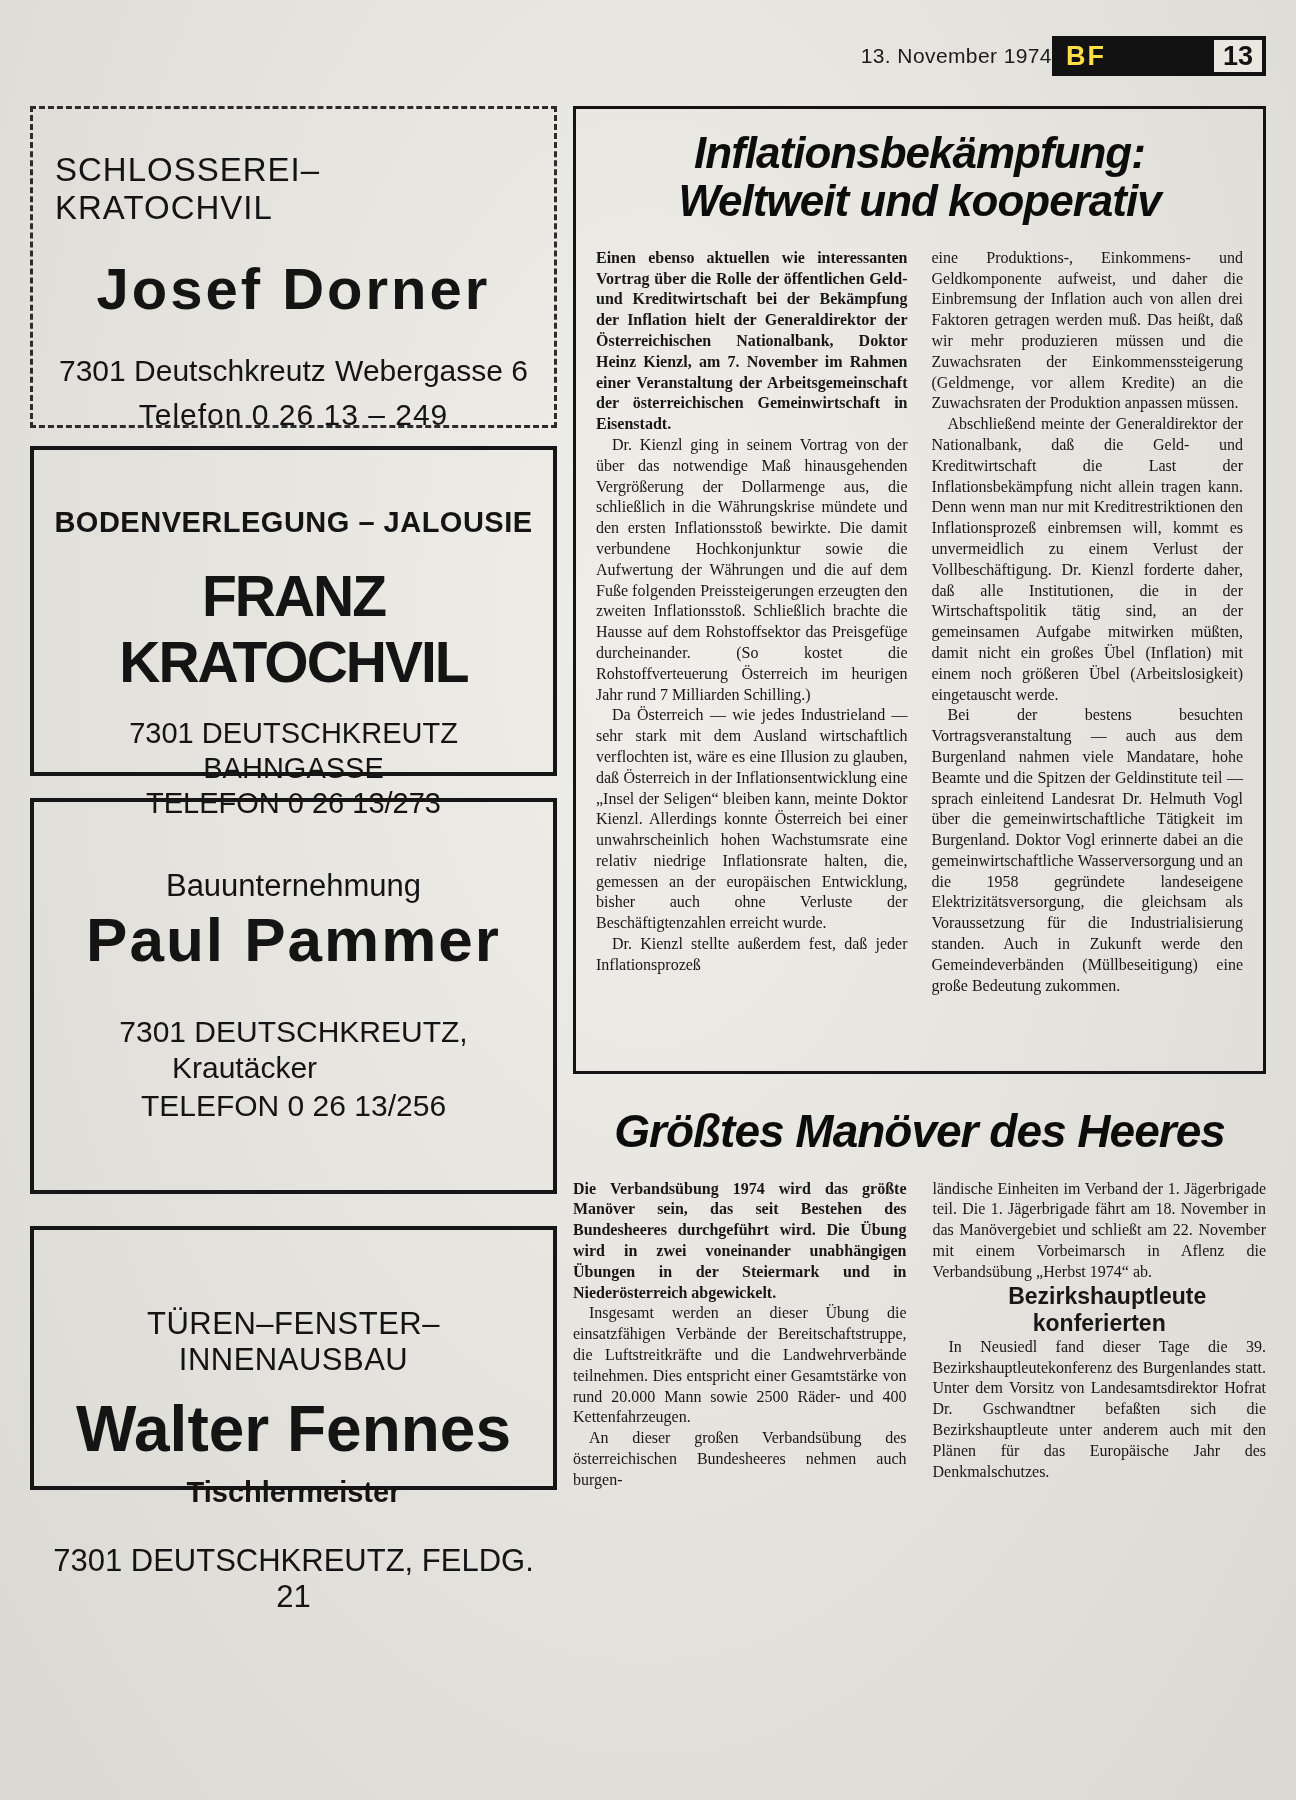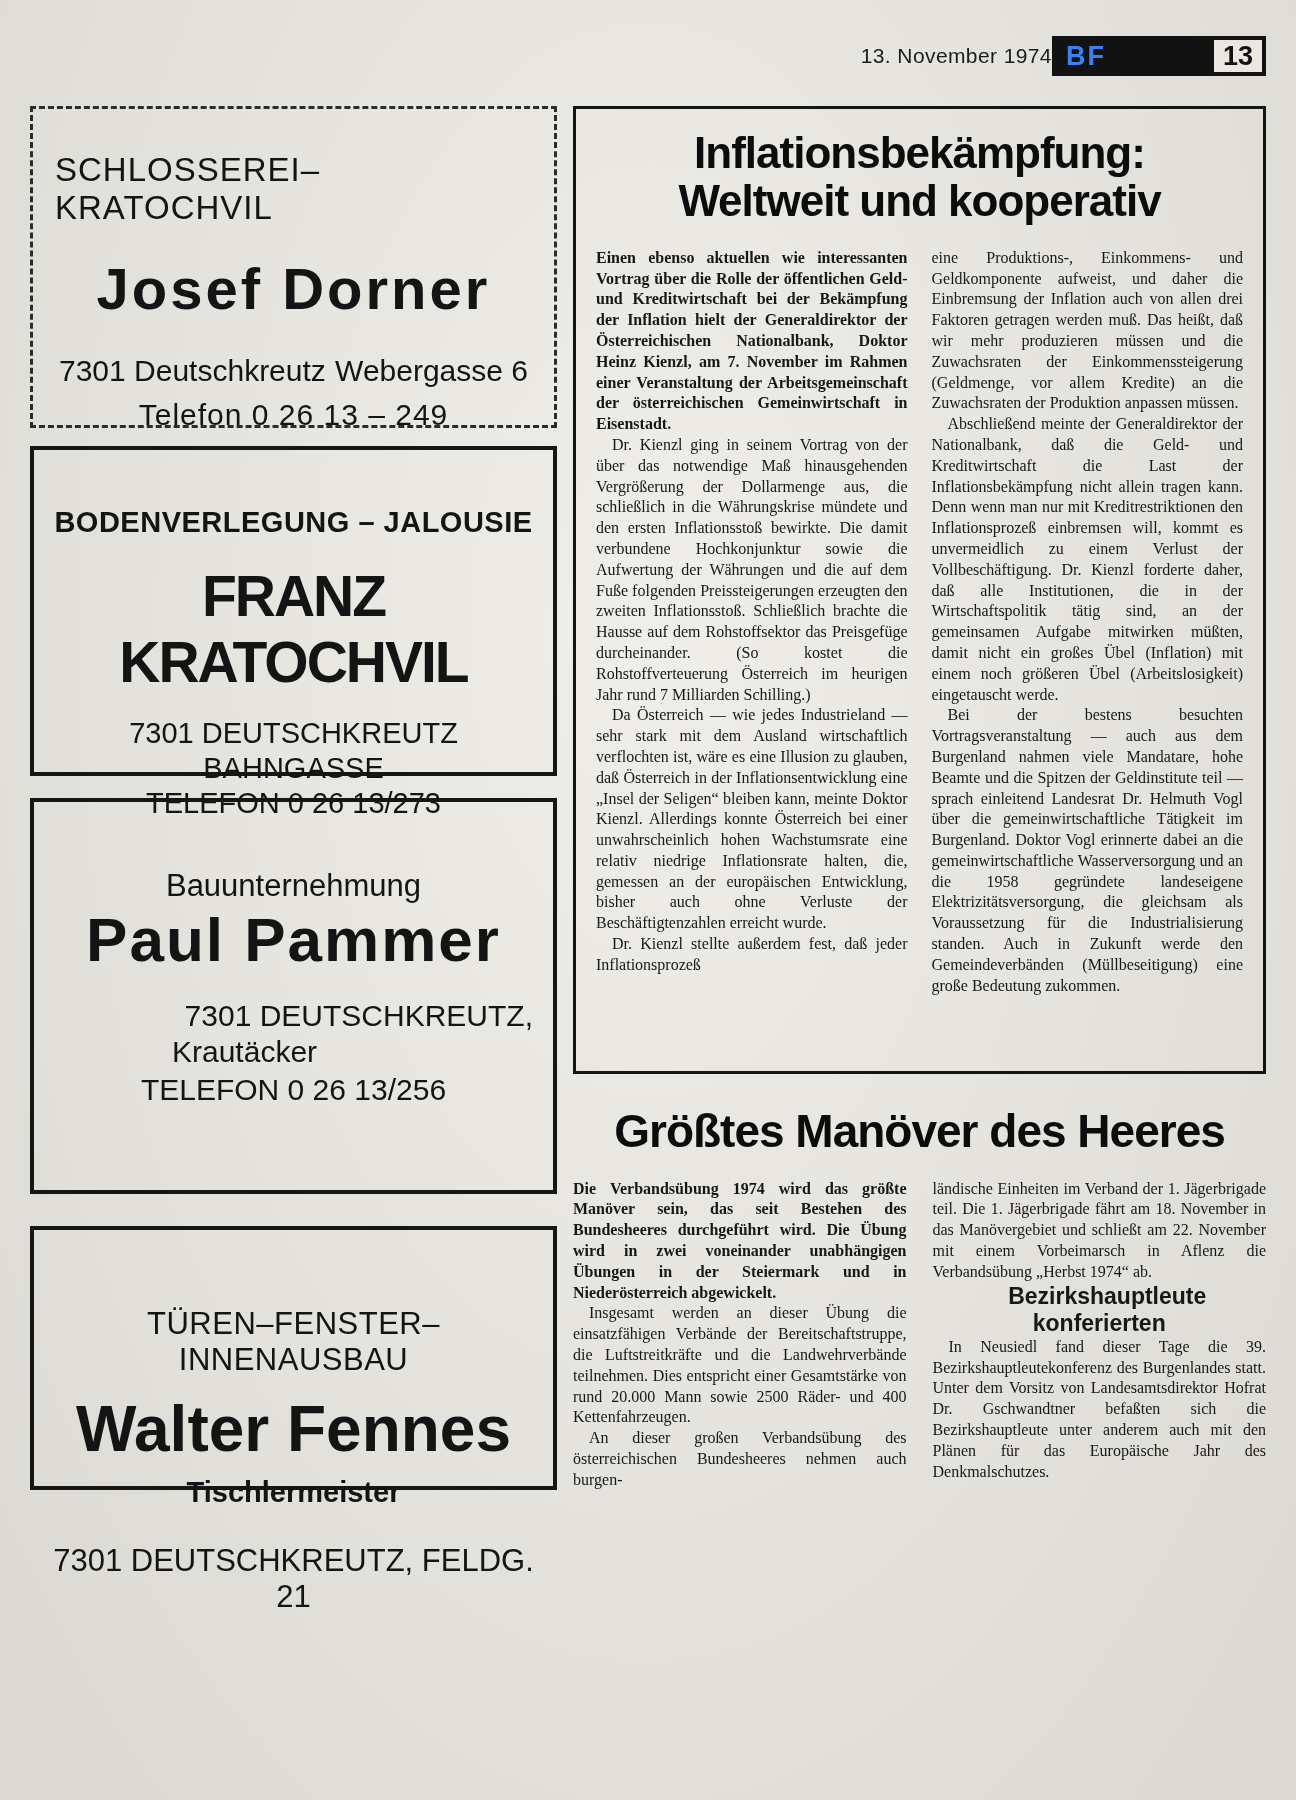--- a/index.html
+++ b/index.html
@@ -14,21 +14,21 @@
     background-image: radial-gradient(ellipse at 50% 35%, rgba(255,255,255,0.30), rgba(0,0,0,0.06) 95%);
     padding:36px 30px 0 30px;
     overflow:hidden;
     color:#161616;
   }
   
   .header { display:flex; justify-content:flex-end; align-items:flex-start; height:44px; }
   .date { font-size:21px; letter-spacing:0.4px; padding-top:8px; color:#1c1c1c; }
   .badge { display:flex; align-items:stretch; height:40px; }
   .bf {
-    background:#121212; color:#3b82f6; font-weight:bold; font-size:27px;
+    background:#121212; color:#fde047; font-weight:bold; font-size:27px;
     width:158px; display:flex; align-items:center; padding-left:14px;
     letter-spacing:2px; box-sizing:border-box;
   }
   .pagenum {
     border:4px solid #121212; background:#e9e7e0; color:#121212;
     font-weight:bold; font-size:27px; padding:0 9px;
     display:flex; align-items:center; box-sizing:border-box;
   }
   
   .content { display:flex; gap:16px; margin-top:26px; }
@@ -46,39 +46,39 @@
   .ad-kratochvil { border:4px solid #161616; height:330px; margin-bottom:22px; padding:56px 18px 0; }
   .ad-kratochvil .l1 { font-size:29px; font-weight:bold; letter-spacing:0.5px; }
   .ad-kratochvil .name { font-size:57px; font-weight:bold; letter-spacing:-2px; margin-top:24px; }
   .ad-kratochvil .a1 { font-size:29px; margin-top:22px; }
   .ad-kratochvil .a2 { font-size:29px; margin-top:2px; }
   .ad-kratochvil .phone { font-size:29px; margin-top:2px; }
 
   .ad-pammer { border:4px solid #161616; height:396px; margin-bottom:32px; padding:66px 20px 0; }
   .ad-pammer .l1 { font-size:31px; }
   .ad-pammer .name { font-size:62px; font-weight:bold; letter-spacing:2px; }
-  .ad-pammer .a1 { font-size:30px; margin-top:24px;text-align:right; }
+  .ad-pammer .a1 { font-size:30px; margin-top:40px; }
   .ad-pammer .a2 { font-size:30px; text-align:left; padding-left:118px; margin-top:2px; }
   .ad-pammer .phone { font-size:30px; margin-top:4px; }
 
   .ad-fennes { border:4px solid #161616; height:264px; padding:76px 14px 0; }
   .ad-fennes .l1 { font-size:31px; letter-spacing:0.5px; }
   .ad-fennes .name { font-size:64px; font-weight:bold; margin-top:14px; }
   .ad-fennes .l2 { font-size:29px; font-weight:bold; margin-top:10px; }
   .ad-fennes .a1 { font-size:31px; margin-top:34px; }
   .ad-fennes .phone { font-size:31px; margin-top:6px; }
 
   
   .article-box {
     border:3px solid #141414; box-sizing:border-box;
     padding:20px 20px 14px; min-height:968px;
   }
   .headline {
     text-align:center; font-weight:bold; letter-spacing:-1px;
-    color:#0c0c0c; line-height:1.1;
+    color:#0c0c0c; line-height:1.1;font-style:italic;
   }
   .article-box .headline { font-size:44px; }
   .article-cols { display:flex; gap:24px; margin-top:22px; }
   .acol {
     flex:1; min-width:0;
     font-family:"Liberation Serif", serif;
     font-size:16px; line-height:1.3; text-align:justify; color:#171717;
   }
   .acol p { margin:0; text-indent:16px; }
   .acol p.lead { font-weight:bold; text-indent:0; }

